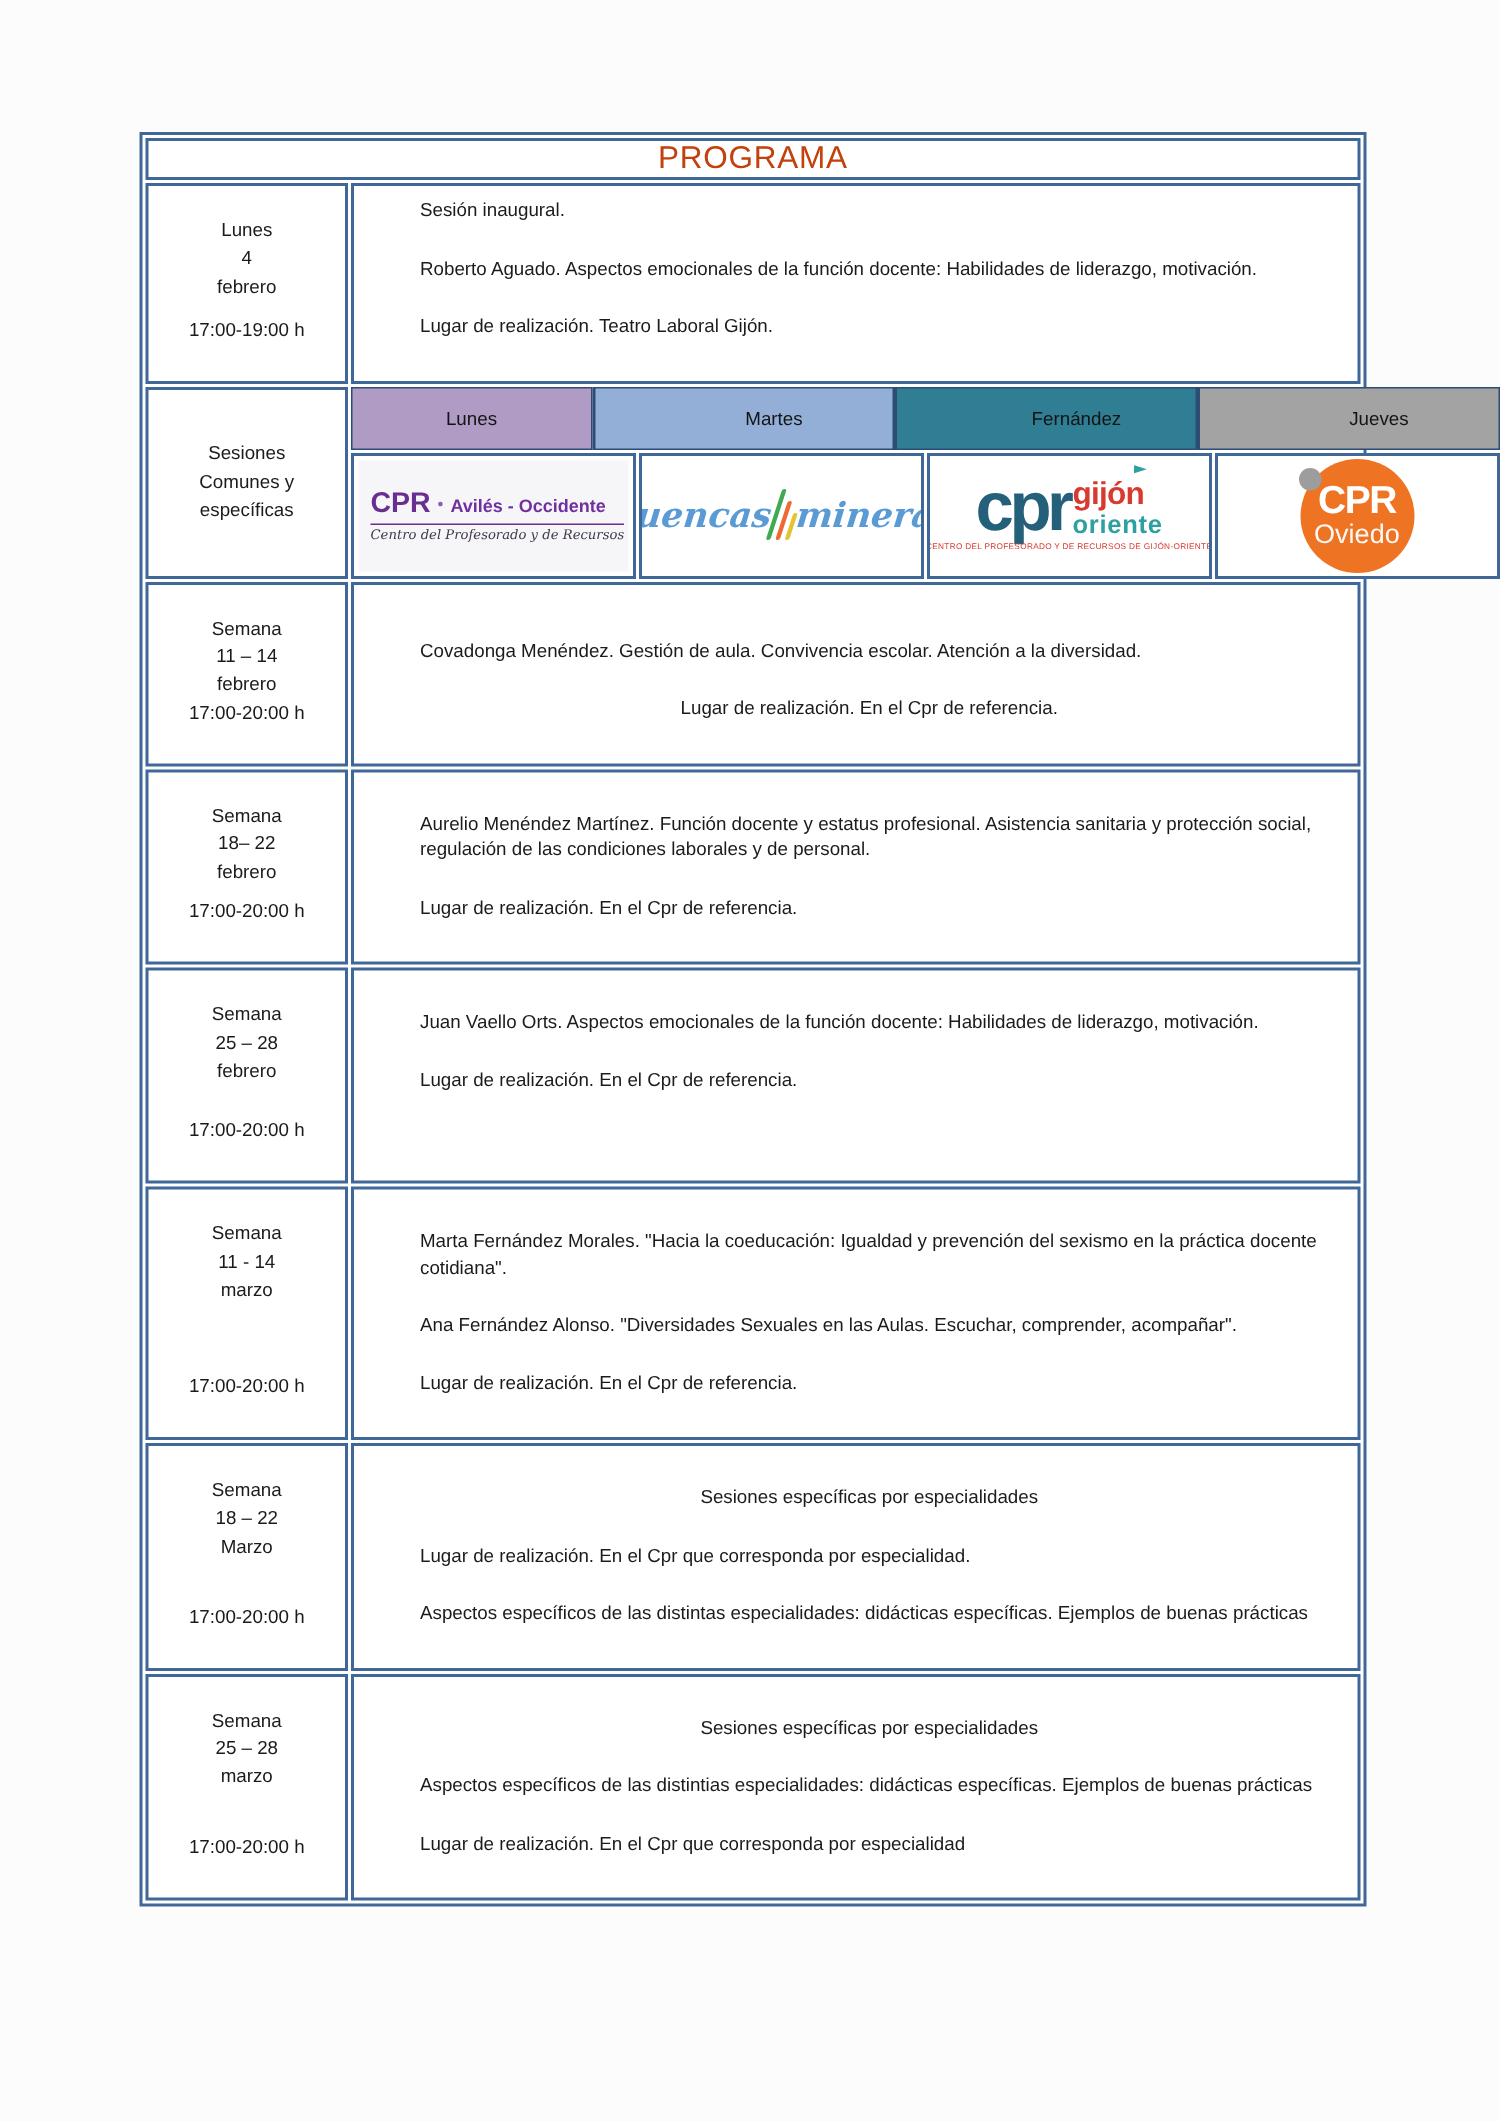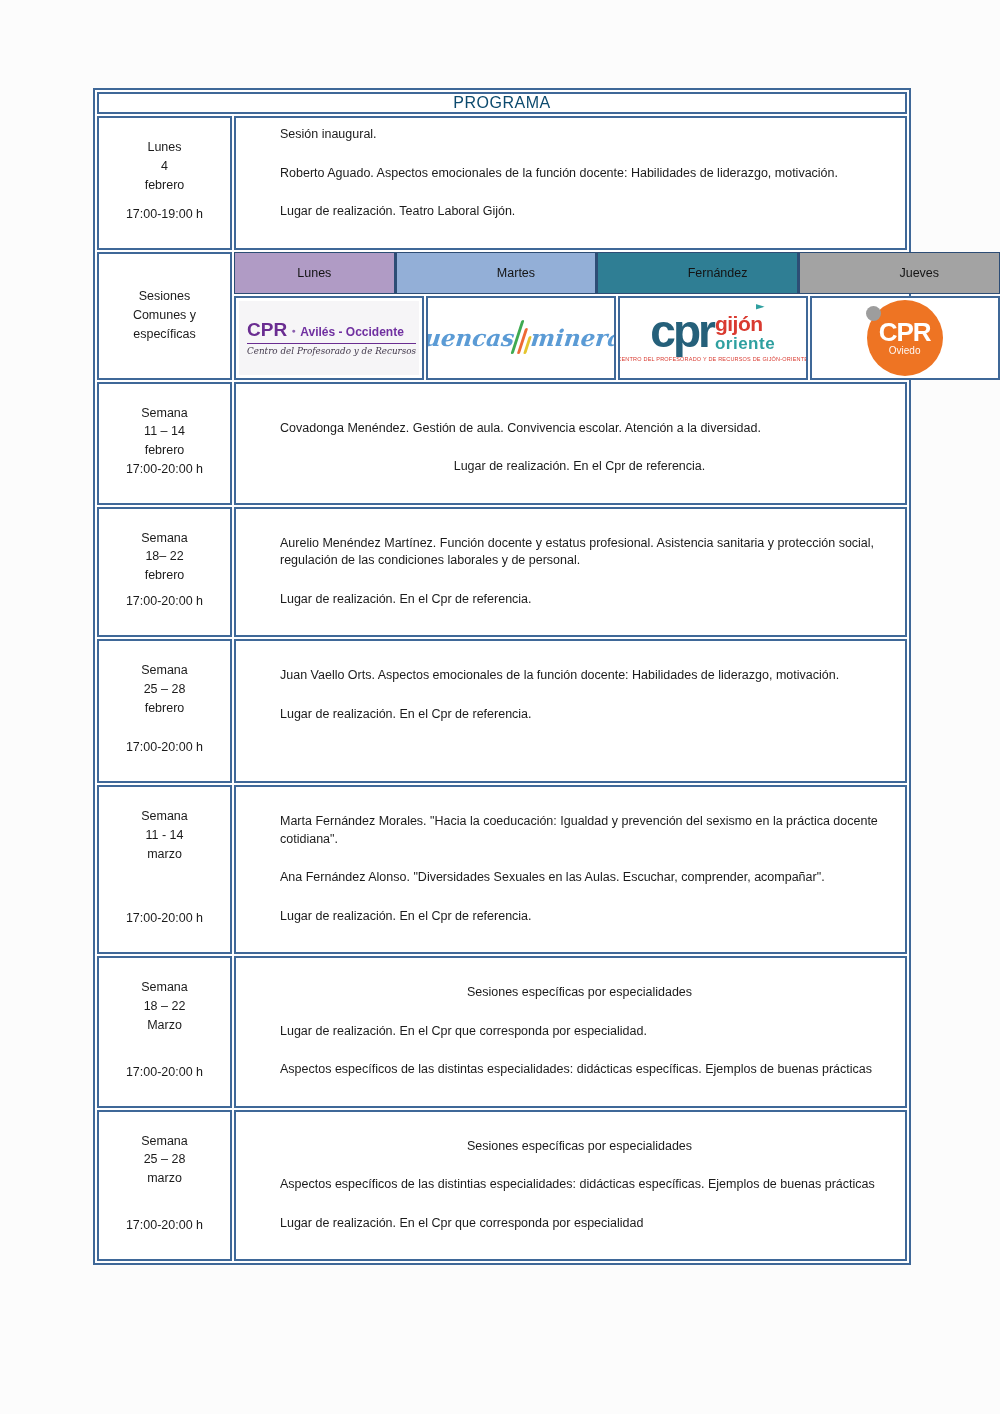--- a/index.html
+++ b/index.html
@@ -11,21 +11,21 @@
   }
   .table-wrap{
     position:absolute;left:93px;top:88px;width:810px;
     border:2px solid #3f6898;background:#fff;
     padding:2px;display:flex;flex-direction:column;gap:2px;
   }
   .row{display:flex;gap:2px;}
   .cell{border:2px solid #3f6898;background:#fff;box-sizing:border-box;}
   .title-cell{
     flex:1;min-height:22px;display:flex;align-items:center;justify-content:center;
-    font-size:16px;color:#0c4a6e;letter-spacing:.5px;text-align:center;
+    font-size:21px;color:#c2410c;letter-spacing:.5px;text-align:center;
   }
   .cell-left{
     flex:0 0 135px;display:flex;flex-direction:column;align-items:center;
     text-align:center;font-size:12.5px;line-height:1.5;padding:20px 4px 24px;
   }
   .cell-left .time{margin-top:auto;}
   .cell-left.centered{justify-content:center;padding:8px 4px;}
   .cell-right{flex:1;font-size:12.5px;line-height:1.4;padding:8px 26px 6px 44px;}
   .cell-right p{margin:0 0 21px;}
   .cell-right p.p-center{text-align:center;}
@@ -96,21 +96,21 @@
   }
   .gijon-oriente{color:#2fa0a0;font-weight:bold;font-size:17px;letter-spacing:.5px;margin-top:1px;}
   .gijon-sub{color:#d93a30;font-size:5.5px;letter-spacing:.2px;margin-top:4px;white-space:nowrap;}
   
   .oviedo-circle{
     position:relative;width:76px;height:76px;border-radius:50%;background:#ee7423;
     display:flex;flex-direction:column;align-items:center;justify-content:center;color:#fff;
   }
   .oviedo-dot{position:absolute;left:-1px;top:6px;width:15px;height:15px;border-radius:50%;background:#9d9d9d;}
   .oviedo-cpr{font-weight:bold;font-size:26px;line-height:1;letter-spacing:-1px;}
-  .oviedo-city{font-size:10px;line-height:1.2;opacity:.95;}
+  .oviedo-city{font-size:18px;line-height:1.2;opacity:.95;}
 </style>
 </head>
 <body>
 
 <div class="table-wrap">
 
   <div class="row">
     <div class="cell title-cell">PROGRAMA</div>
   </div>
 

